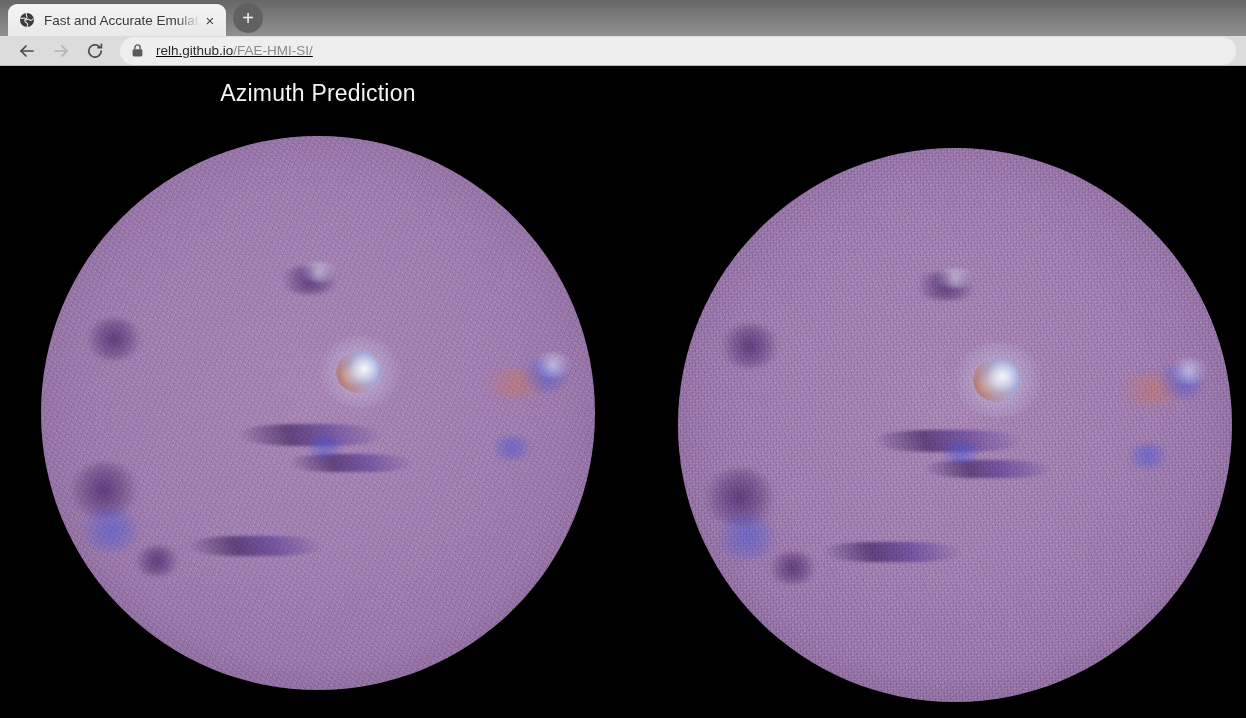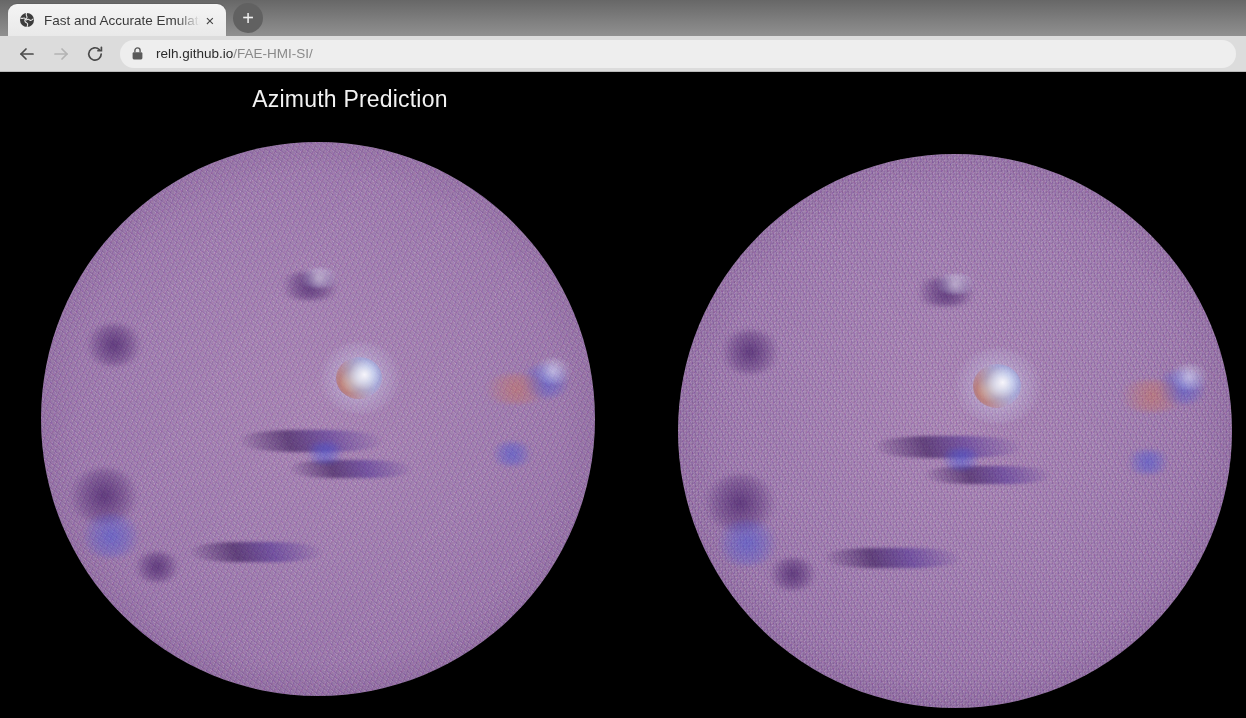--- a/index.html
+++ b/index.html
@@ -66,26 +66,27 @@
     background:#616161;
     color:#f2f2f2;
     font-size:20px;
     font-weight:300;
     line-height:1;
     display:flex; align-items:center; justify-content:center;
     flex:0 0 30px;
   }
 
   #toolbar {
-    height:36px;
+    height:30px;
     background:#dcdcdc;
     display:flex;
     align-items:center;
     padding:14px 10px;
     border-bottom:1px solid #b9b9b9;
+    text-decoration:underline;
   }
   .nav-btn {
     width:34px; height:34px;
     display:flex; align-items:center; justify-content:center;
     flex:0 0 34px;
   }
   .nav-btn.disabled svg { stroke:#b3b3b3; }
 
   #omnibox {
     flex:1 1 auto;
@@ -113,21 +114,21 @@
     height:640px;
     background:#000;
     overflow:hidden;
   }
 
   .panel {
     position:absolute;
     top:0;
     height:640px;
   }
-  #panel-left  { left:0px;   width:636px;padding-left:32px; }
+  #panel-left  { left:0px;   width:636px; }
   #panel-right { left:636px; width:610px; }
 
   .panel-title {
     position:absolute;
     top:14px;
     width:100%;
     text-align:center;
     color:#f2f2f2;
     font-size:23px;
     font-weight:400;

